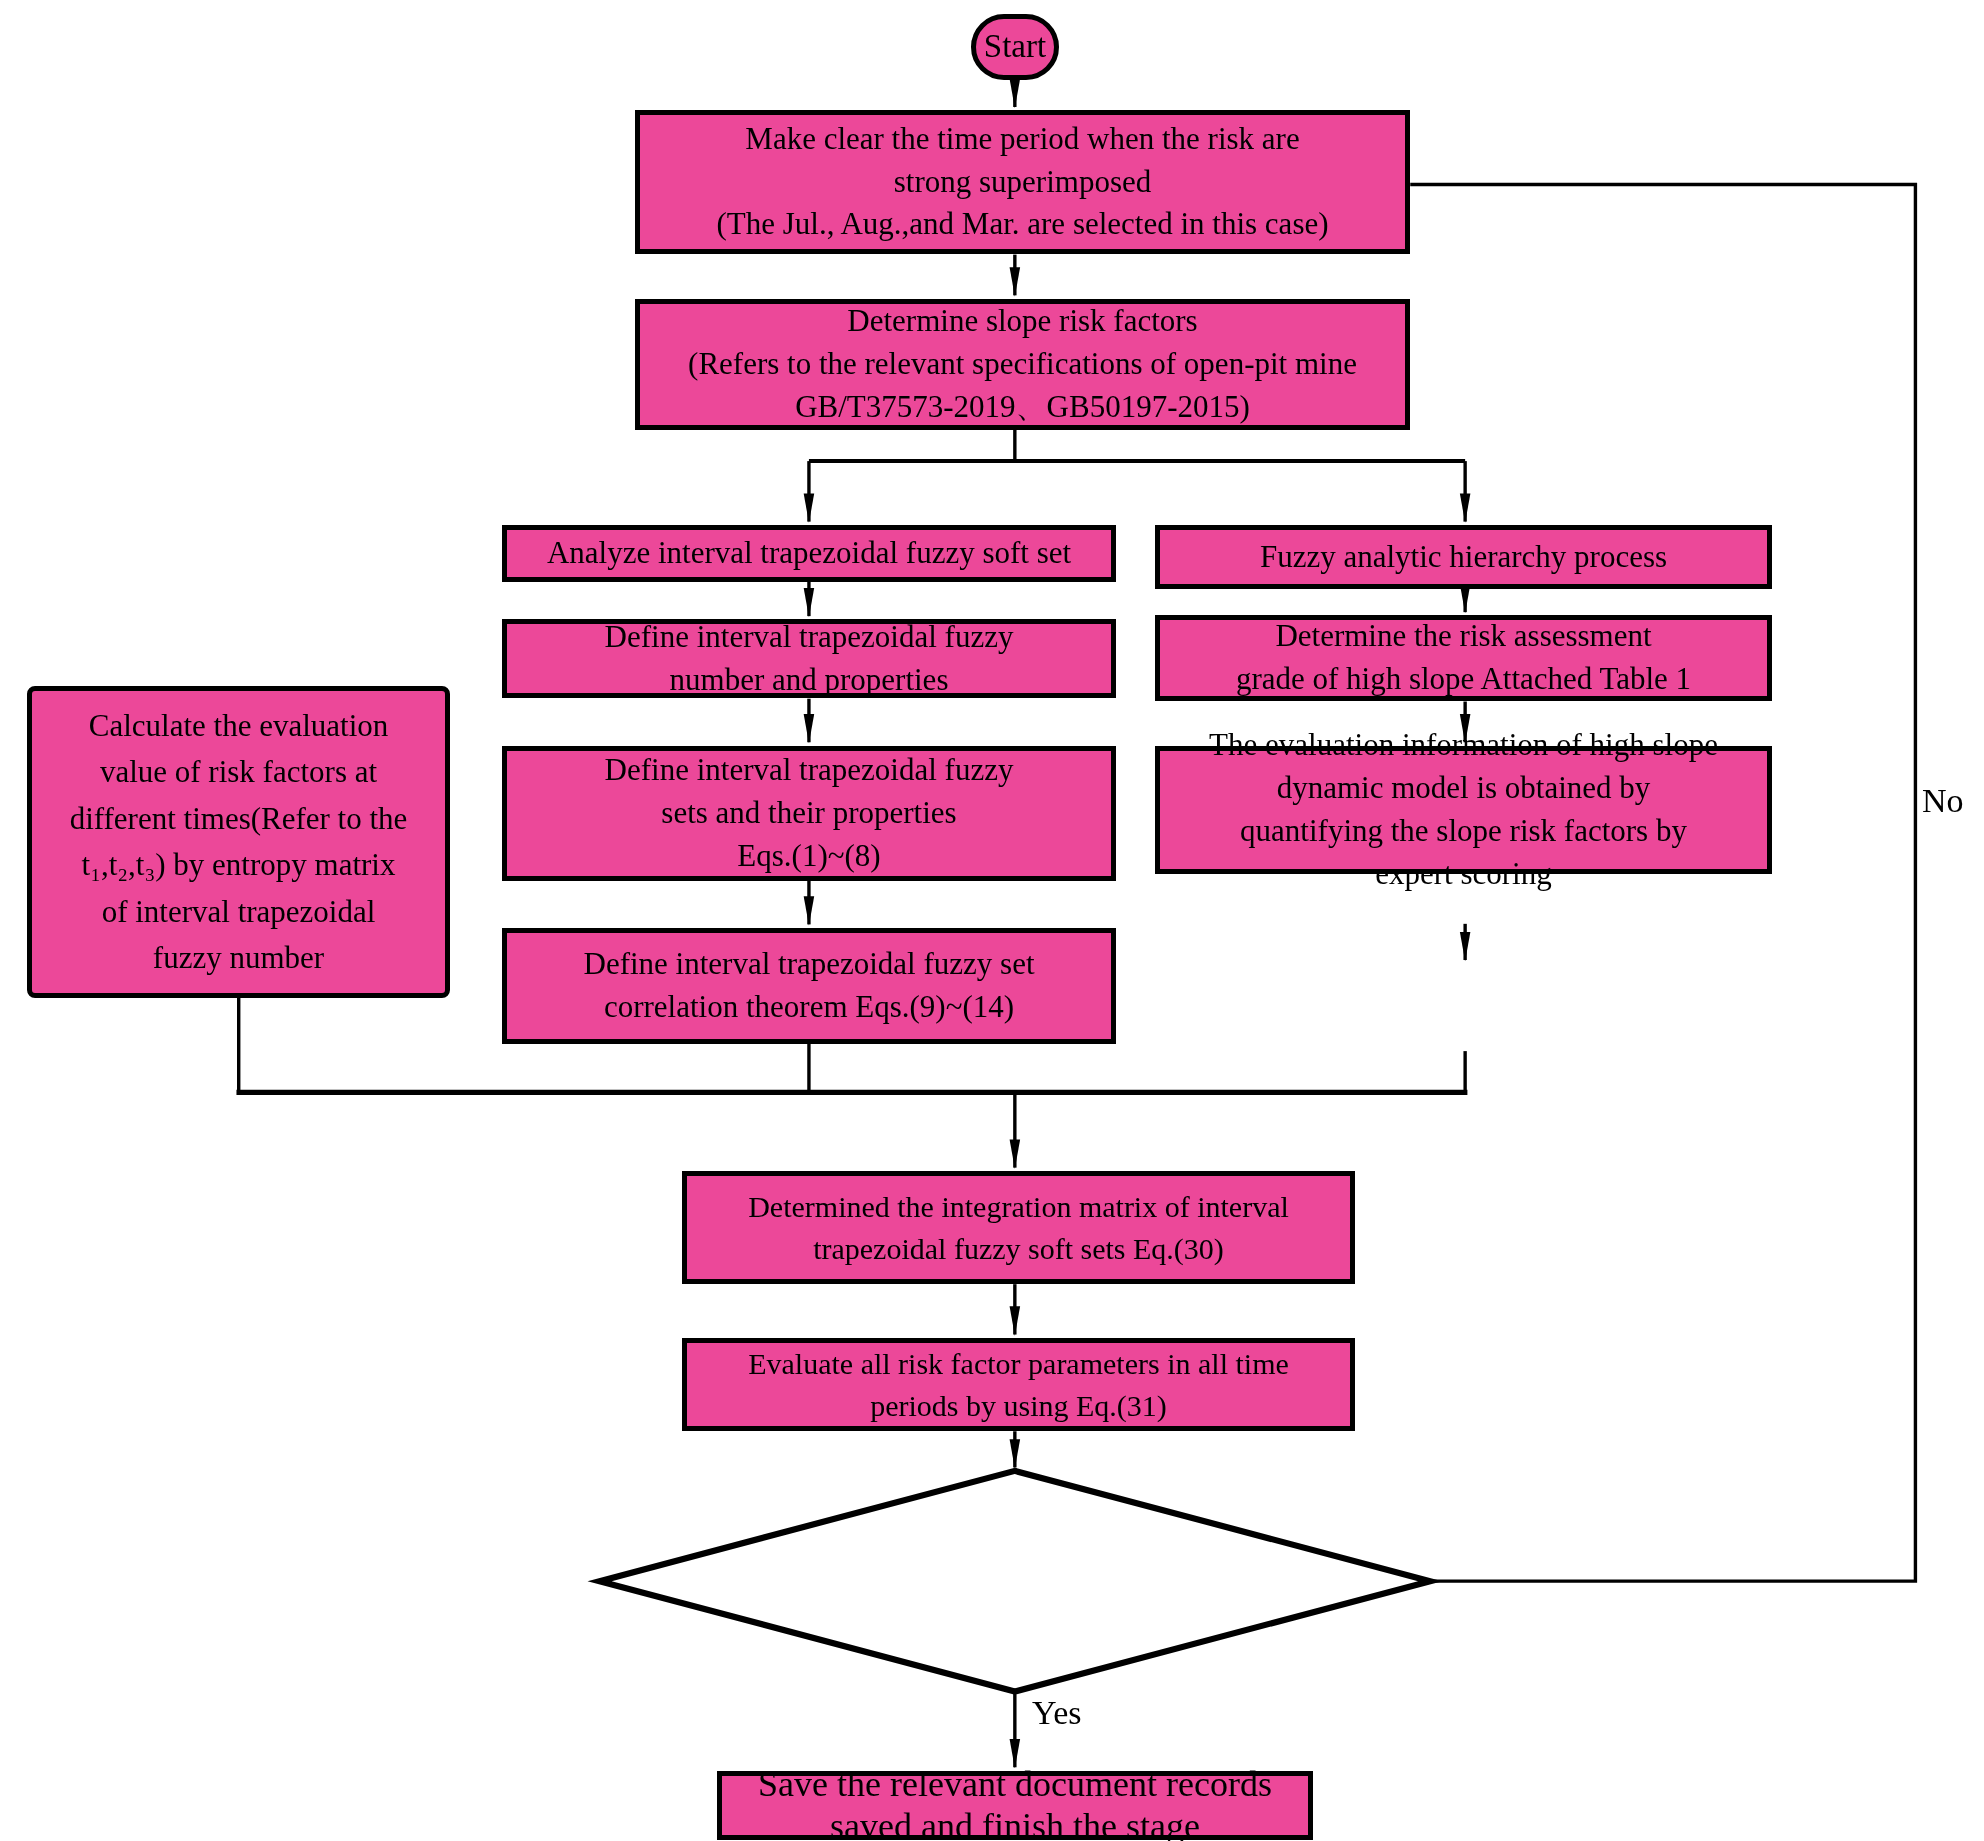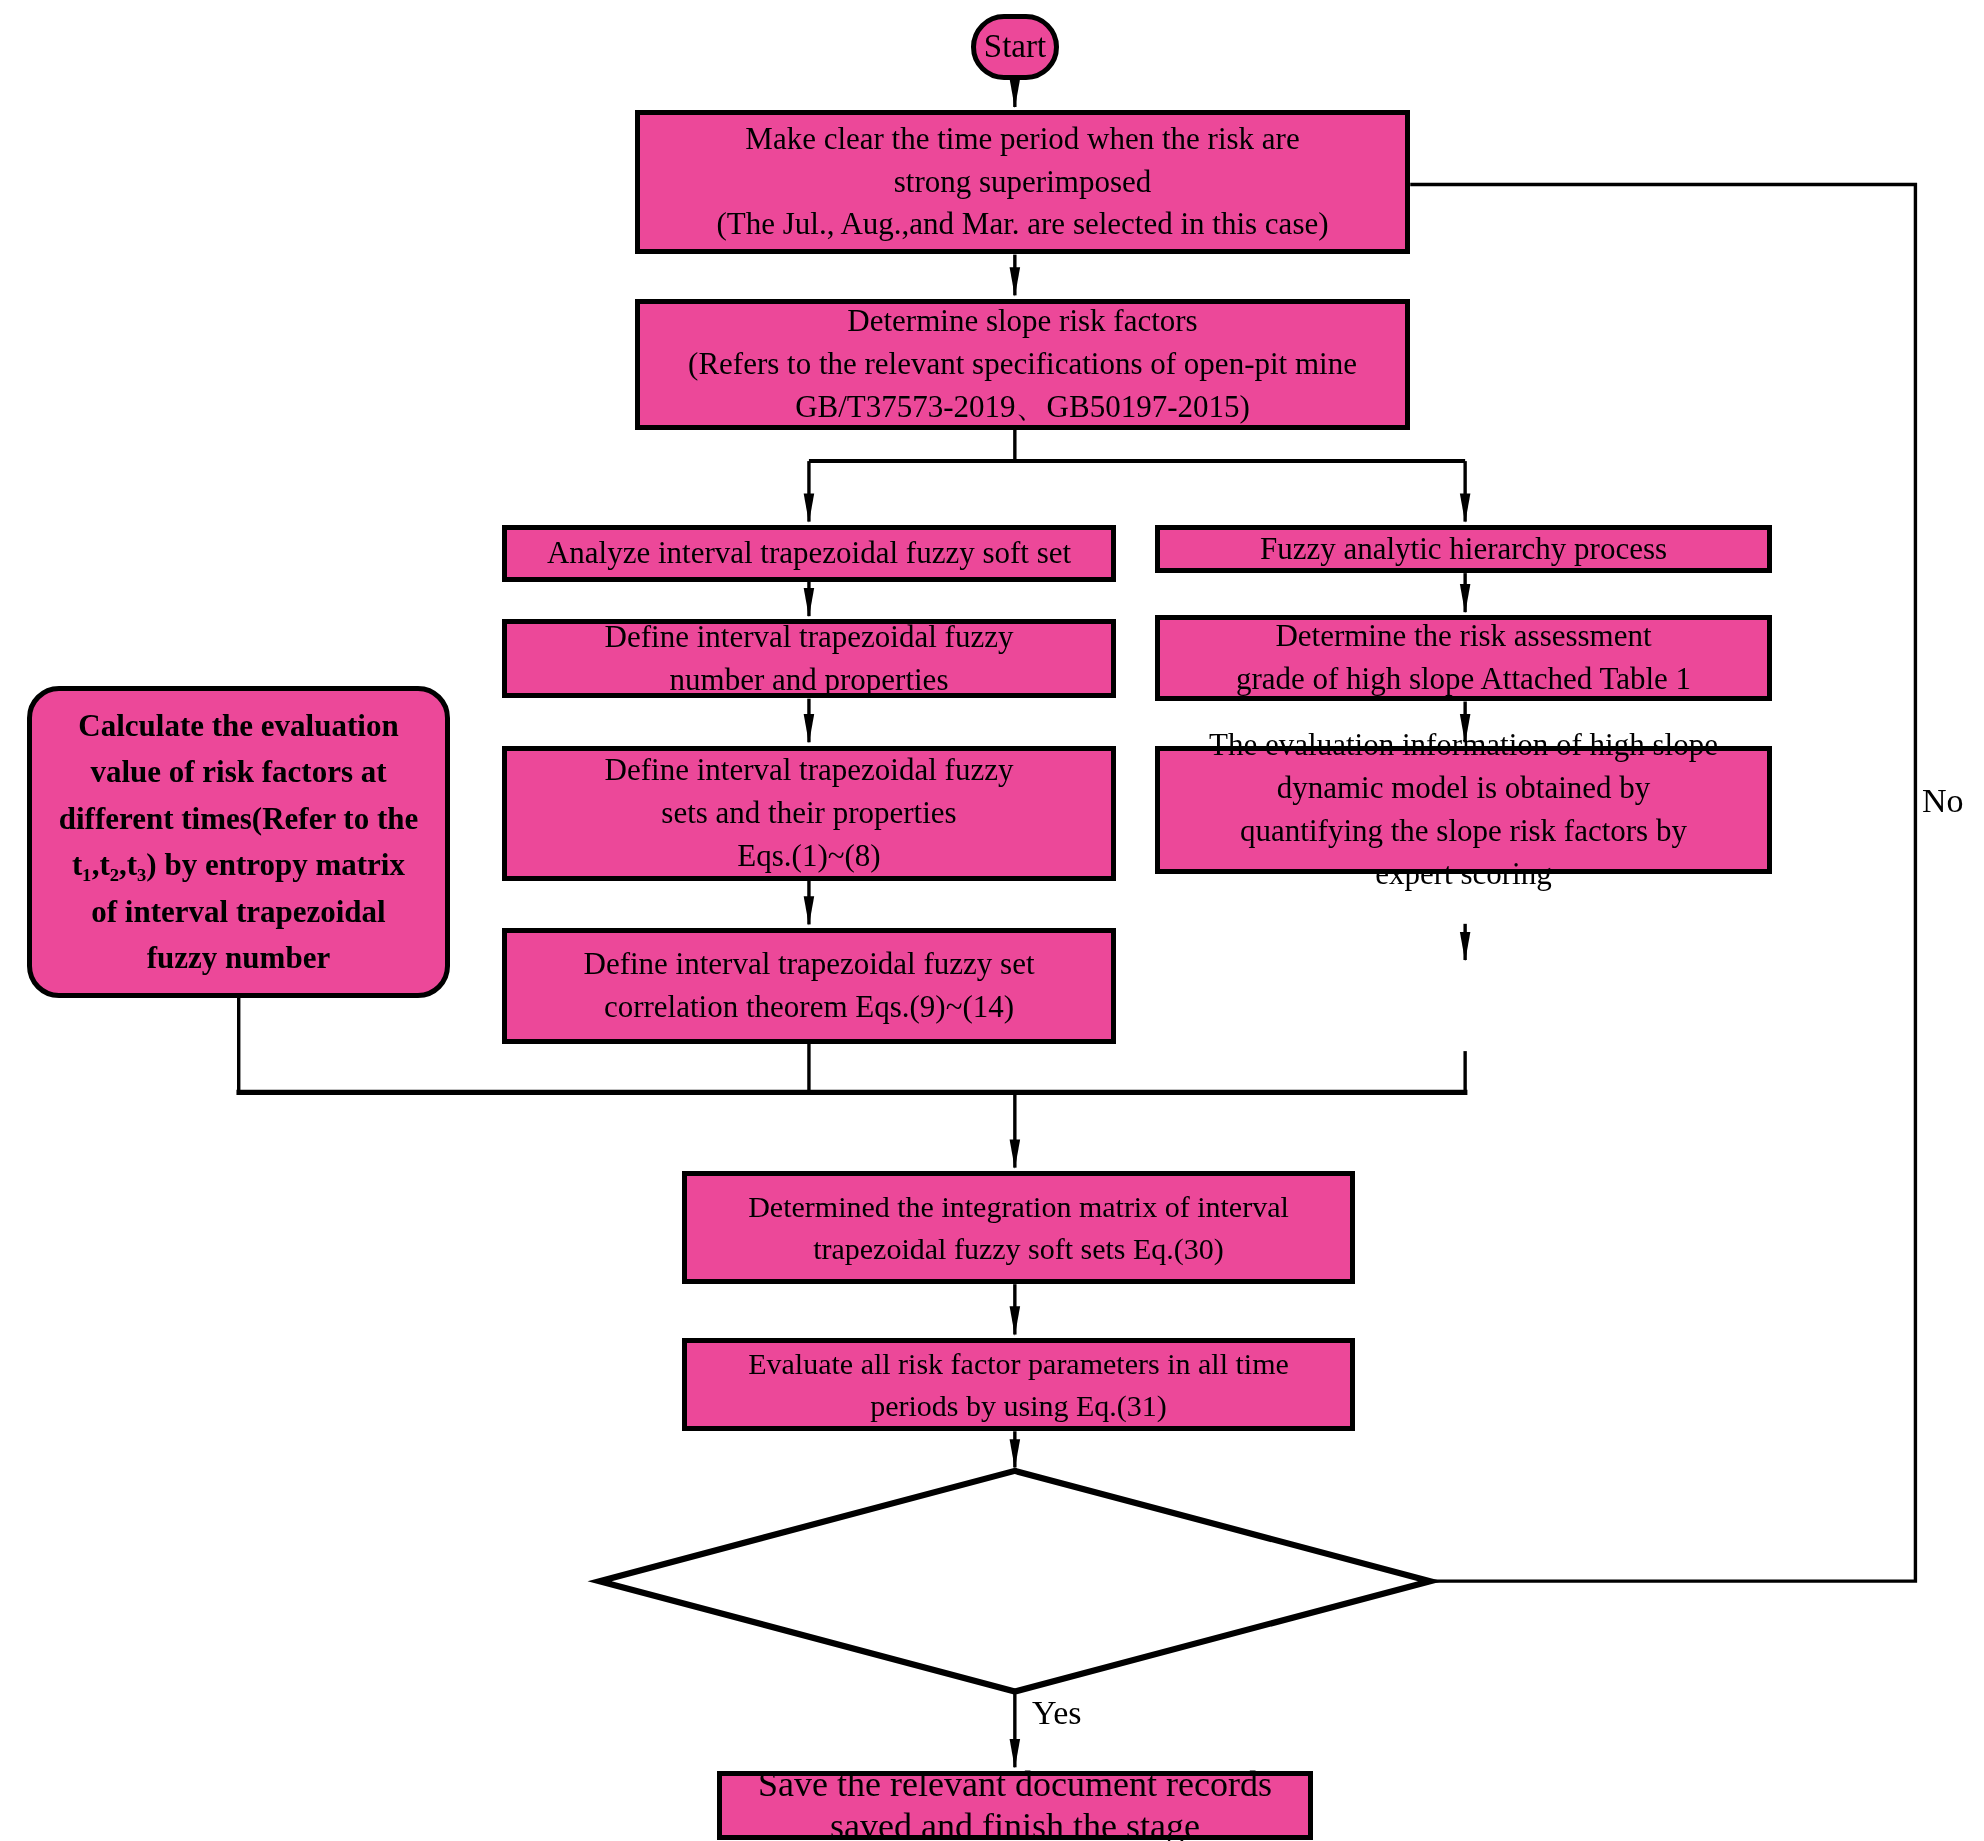--- a/index.html
+++ b/index.html
@@ -8,21 +8,21 @@
     font-family:"Liberation Serif","DejaVu Serif",serif;color:var(--line,#000000);
     overflow:hidden;
   }
   svg.wires{position:absolute;left:0;top:0;width:1985px;height:1842px;}
   .node{
     position:absolute;display:flex;align-items:center;justify-content:center;
     text-align:center;border:5.7px solid var(--line,#000000);background:#ec4899;
     white-space:pre-line;line-height:1.38;box-sizing:border-box;
   }
   .oval{border-radius:36px;border-width:5.1px;}
-  .rounded{border-radius:32px;line-height:1.5;font-weight:bold;}
+  .rounded{border-radius:8px;line-height:1.5;}
   .plain{border:none;background:transparent;}
   .label{position:absolute;font-size:34px;line-height:1;}
 </style>
 </head>
 <body>
 
 <div class="canvas">
 
   <svg class="wires" viewBox="0 0 3509 3256" aria-hidden="true">
     <defs>
@@ -80,21 +80,21 @@
   <div class="node" style="left:502px;top:619px;width:614px;height:79px;font-size:31px;">Define interval trapezoidal fuzzy
 number and properties</div>
 
   <div class="node" style="left:502px;top:746px;width:614px;height:135px;font-size:31px;">Define interval trapezoidal fuzzy
 sets and their properties
 Eqs.(1)~(8)</div>
 
   <div class="node" style="left:502px;top:928px;width:614px;height:116px;font-size:31px;">Define interval trapezoidal fuzzy set
 correlation theorem Eqs.(9)~(14)</div>
 
-  <div class="node" style="left:1155px;top:525px;width:617px;height:48px;font-size:31px;">Fuzzy analytic hierarchy process</div>
+  <div class="node" style="left:1155px;top:525px;width:617px;height:64px;font-size:31px;">Fuzzy analytic hierarchy process</div>
 
   <div class="node" style="left:1155px;top:615px;width:617px;height:86px;font-size:31px;">Determine the risk assessment
 grade of high slope Attached Table 1</div>
 
   <div class="node" style="left:1155px;top:746px;width:617px;height:128px;font-size:31px;">The evaluation information of high slope
 dynamic model is obtained by
 quantifying the slope risk factors by
 expert scoring</div>
 
 

